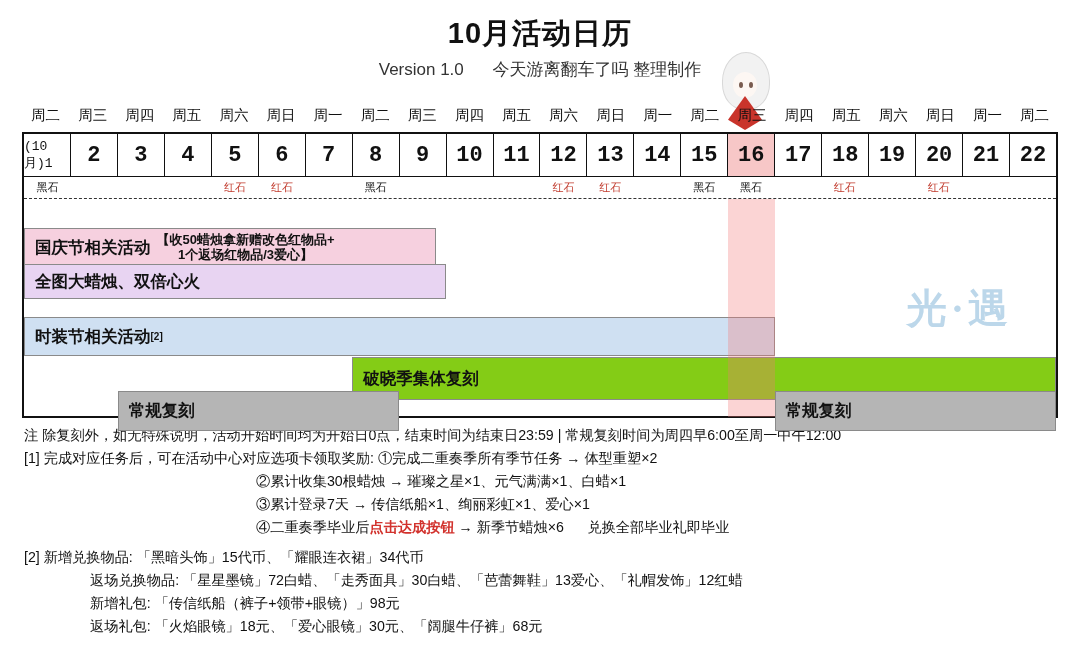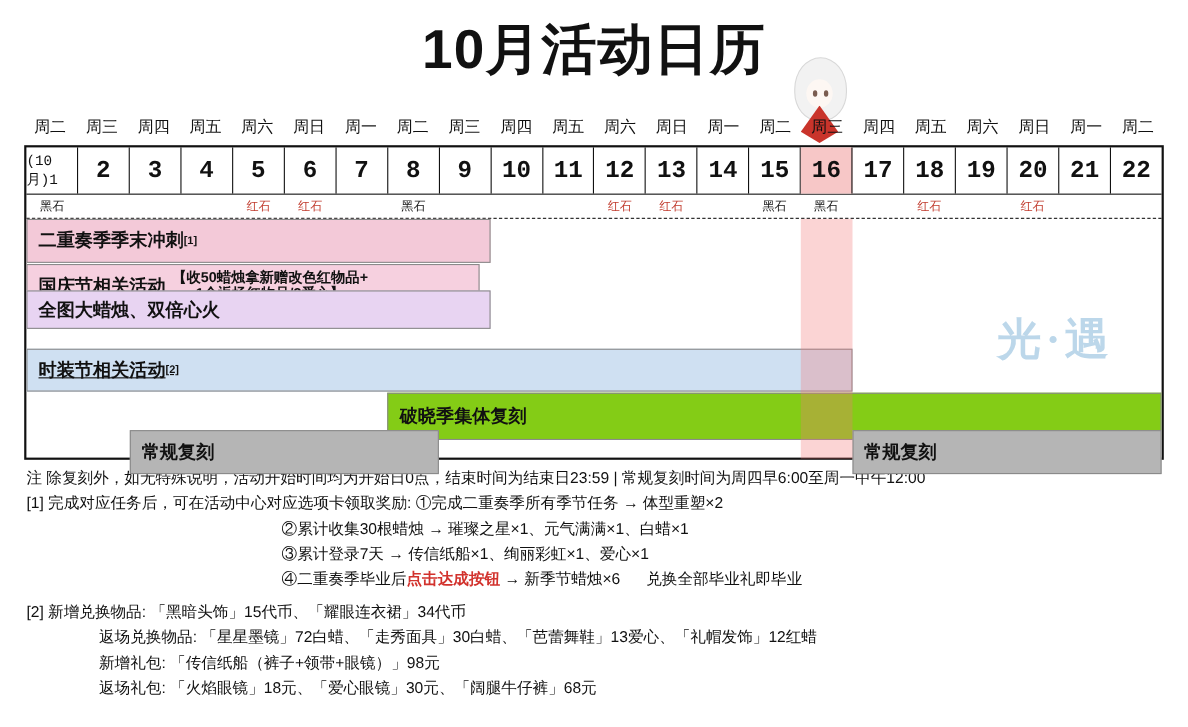--- a/index.html
+++ b/index.html
@@ -17,21 +17,21 @@
   }
   .page {
     position: relative;
     width: 1080px;
     height: 661px;
   }
 
   
   .title {
     text-align: center;
-    font-size: 50px;
+    font-size: 29px;
     font-weight: bold;
     letter-spacing: 1px;
     padding-top: 18px;
     line-height: 1.1;
     color: #111;
   }
   .subtitle {
     text-align: center;
     font-size: 17px;
     color: #333;
@@ -224,20 +224,24 @@
   .notes .indent3 { padding-left: 66px; }
   .notes .red { color: #d2322d; font-weight: bold; }
   .notes .gap { height: 7px; }
 </style>
 </head>
 <body>
 
 <div class="page">
 
   <div class="title">10月活动日历</div>
+  <div class="subtitle">
+    <span class="ver">Version 1.0</span>
+    <span>今天游离翻车了吗 整理制作</span>
+  </div>
 
   <div class="mascot">
     <div class="hair"></div>
     <div class="face"></div>
     <div class="eye-l"></div>
     <div class="eye-r"></div>
     <div class="cape"></div>
   </div>
 
   <div class="weekdays">
@@ -310,33 +314,29 @@
         <div class="sc"></div>
         <div class="sc red">红石</div>
         <div class="sc"></div>
         <div class="sc red">红石</div>
         <div class="sc"></div>
         <div class="sc"></div>
       </div>
     <div class="bars">
       <div class="watermark">光·遇</div>
       <div class="today-band" style="left: 703.636px; width: 46.9091px;"></div>
-    <div class="bar" style="left: 0px; width: 422.182px; top: 0px; height: 40px; background: rgb(243, 201, 216);">
-          <span>二重奏季季末冲刺</span>
-          <span class="sup">[1]</span>
-        </div>
-        <div class="bar" style="left: 0px; width: 412px; top: 41px; height: 40px; background: rgb(246, 208, 223);">
+        <div class="bar" style="left: 0px; width: 412px; top: 29px; height: 40px; background: rgb(246, 208, 223);">
           <span>国庆节相关活动</span>
           <span class="note">【收50蜡烛拿新赠改色红物品+
 1个返场红物品/3爱心】</span>
         </div>
         <div class="bar" style="left: 0px; width: 422.182px; top: 65px; height: 35px; background: rgb(232, 212, 242);">
           <span>全图大蜡烛、双倍心火</span>
         </div>
-        <div class="bar" style="left: 0px; width: 750.545px; top: 118px; height: 39px; background: rgb(207, 224, 242); text-decoration: underline;">
+        <div class="bar" style="left: 0px; width: 750.545px; top: 118px; height: 39px; background: rgb(207, 224, 242);">
           <span>时装节相关活动</span>
           <span class="sup">[2]</span>
         </div>
         <div class="bar" style="left: 328.364px; width: 703.636px; top: 158px; height: 43px; background: #84cc16;">
           <span>破晓季集体复刻</span>
         </div>
         <div class="bar" style="left: 93.8182px; width: 281.455px; top: 192px; height: 40px; background: rgb(181, 181, 181);">
           <span>常规复刻</span>
         </div>
         <div class="bar" style="left: 750.545px; width: 281.455px; top: 192px; height: 40px; background: rgb(181, 181, 181);">

